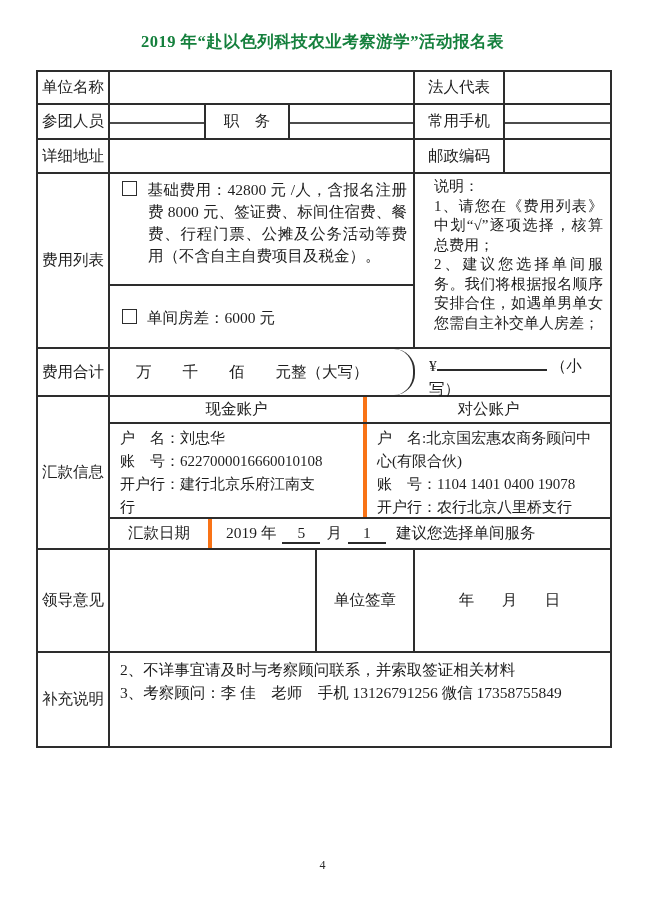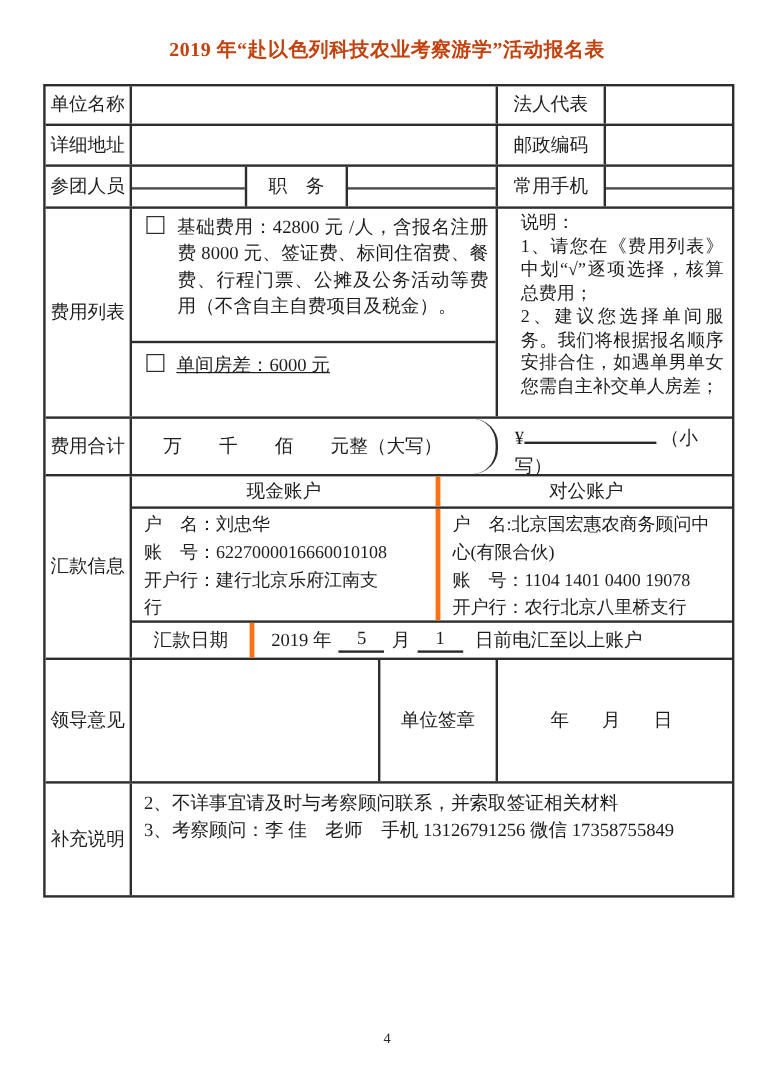--- a/index.html
+++ b/index.html
@@ -3,21 +3,21 @@
 <meta charset="utf-8">
 <style>
   html,body{margin:0;padding:0;}
   body{
     width:645px;height:905px;background:#ffffff;position:relative;
     font-family:"Liberation Serif","DejaVu Serif",serif;color:#1d1d1d;
     -webkit-font-smoothing:antialiased;
   }
   .title{
     position:absolute;top:31px;left:0;width:100%;text-align:center;
-    font-weight:bold;font-size:16.5px;letter-spacing:.5px;color:#c2410c;
+    font-weight:bold;font-size:16.5px;letter-spacing:.5px;color:#15803d;
   }
   .form-table{
     position:absolute;left:36px;top:70px;width:576px;height:678px;
     border:2px solid #2d2d2d;box-sizing:border-box;
     display:flex;flex-direction:column;font-size:15.5px;
   }
   .tr{display:flex;border-bottom:2px solid #2d2d2d;box-sizing:border-box;flex:0 0 auto;}
   .tr:last-child{border-bottom:none;flex:1 1 auto;}
   .td{border-right:2px solid #2d2d2d;box-sizing:border-box;position:relative;}
   .td:last-child{border-right:none;}
@@ -28,21 +28,21 @@
   .f1{flex:1 1 auto}
   .h33{height:33px}.h34{height:34px}.h35{height:35px}.h175{height:175px}
   .h48{height:48px}.h153{height:153px}.h103{height:103px}
   
   .midline{position:absolute;left:0;right:0;top:50%;border-top:2px solid #4c4c4c;}
   
   .col{display:flex;flex-direction:column;}
   .subcell{box-sizing:border-box;}
   .subcell.top{height:112px;border-bottom:2px solid #2d2d2d;}
   .fee-item{margin:5px 6px 0 38px;text-indent:-26px;line-height:22px;text-align:justify;}
-  .subcell.bot .fee-item{margin-top:8px;text-decoration:underline;}
+  .subcell.bot .fee-item{margin-top:21px;}
   .checkbox{
     display:inline-block;width:13px;height:13px;border:1.5px solid #2d2d2d;
     vertical-align:-1px;margin-right:10px;background:#fff;
   }
   .remarks{padding:3px 7px 0 6px;font-size:15px;line-height:19.5px;margin-left:13px;}
   .remarks .jt{text-align:justify;}
   
   .amount-words{display:flex;align-items:center;padding-left:26px;border-radius:21px;}
   .amount-num{padding:5px 8px 0 14px;line-height:23px;}
   .yen-line{display:inline-block;width:110px;border-bottom:2px solid #2b2b2b;height:13px;}
@@ -75,40 +75,40 @@
 
 <div class="form-table">
 
   <div class="tr h33">
     <div class="td label w72">单位名称</div>
     <div class="td w305"></div>
     <div class="td label w90">法人代表</div>
     <div class="td f1"></div>
   </div>
 
-  <div class="tr h34">
-    <div class="td label w72">详细地址</div>
-    <div class="td w305"></div>
-    <div class="td label w90">邮政编码</div>
-    <div class="td f1"></div>
-  </div>
-
   <div class="tr h35">
     <div class="td label w72">参团人员</div>
     <div class="td w96">
         <div class="midline"></div>
       </div>
     <div class="td label w84">职　务</div>
     <div class="td w125">
         <div class="midline"></div>
       </div>
     <div class="td label w90">常用手机</div>
     <div class="td f1">
         <div class="midline"></div>
       </div>
+  </div>
+
+  <div class="tr h34">
+    <div class="td label w72">详细地址</div>
+    <div class="td w305"></div>
+    <div class="td label w90">邮政编码</div>
+    <div class="td f1"></div>
   </div>
 
   <div class="tr h175">
     <div class="td label w72">费用列表</div>
     <div class="td w305 col">
       <div class="subcell top">
         <div class="fee-item"><span class="checkbox"></span><span>基础费用：42800 元 /人，含报名注册费 8000 元、签证费、标间住宿费、餐费、行程门票、公摊及公务活动等费用（不含自主自费项目及税金）。</span></div>
       </div>
       <div class="subcell bot f1">
         <div class="fee-item"><span class="checkbox"></span><span>单间房差：6000 元</span></div>
@@ -151,21 +151,21 @@
           <div>开户行：农行北京八里桥支行</div>
         </div>
       </div>
       <div class="irow">
         <div class="itd w102 center">汇款日期</div>
         <div class="itd f1 dateline">
           <span>2019 年</span>
           <span class="u-num">5</span>
           <span>月</span>
           <span class="u-num">1</span>
-          <span class="date-suffix">日前电汇至以上账户</span>
+          <span class="date-suffix">建议您选择单间服务</span>
         </div>
       </div>
     </div>
   </div>
 
   <div class="tr h103">
     <div class="td label w72">领导意见</div>
     <div class="td w207"></div>
     <div class="td label w98">单位签章</div>
     <div class="td f1 center seal-date">年　月　日</div>

